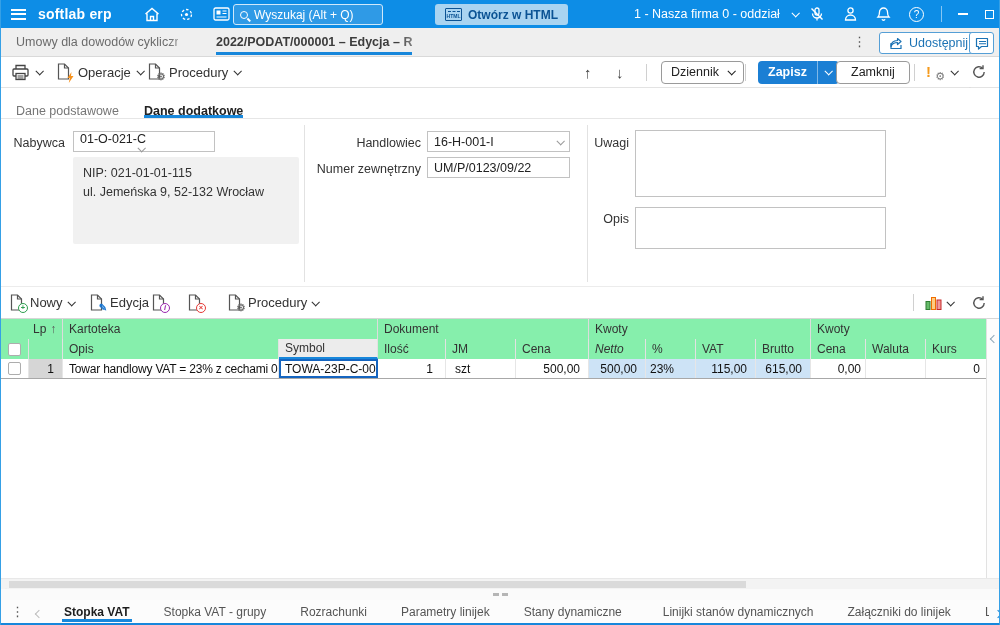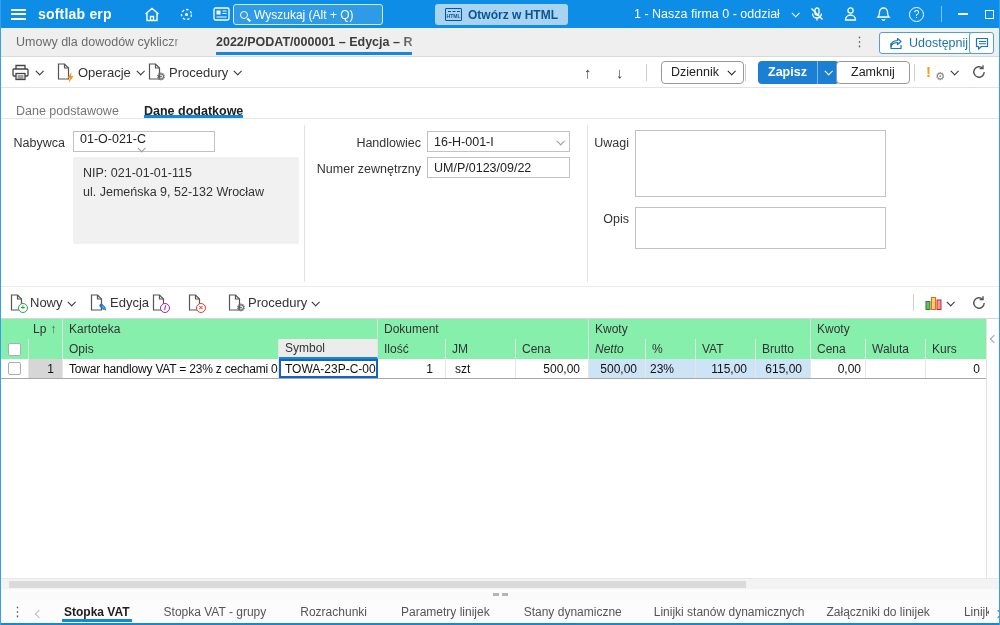--- a/index.html
+++ b/index.html
@@ -521,24 +521,24 @@
       </span>
     <span class="btab" style="margin-left:34px;">
         <span>Rozrachunki</span>
       </span>
     <span class="btab" style="margin-left:34px;">
         <span>Parametry linijek</span>
       </span>
     <span class="btab" style="margin-left:34px;">
         <span>Stany dynamiczne</span>
       </span>
-    <span class="btab" style="margin-left:32px;">
+    <span class="btab" style="margin-left:41px;">
         <span>Linijki stanów dynamicznych</span>
       </span>
-    <span class="btab" style="margin-left:22px;">
+    <span class="btab" style="margin-left:34px;">
         <span>Załączniki do linijek</span>
       </span>
     <span class="btab" style="margin-left:34px; max-width:62px; overflow:hidden;">
         <span>Linijki stanów</span>
       </span>
     <span style="margin-left:6px; color:#1787db;"><span class="chev right"></span></span>
   </div>
 
   <div class="bottomline"></div>
 </div>

